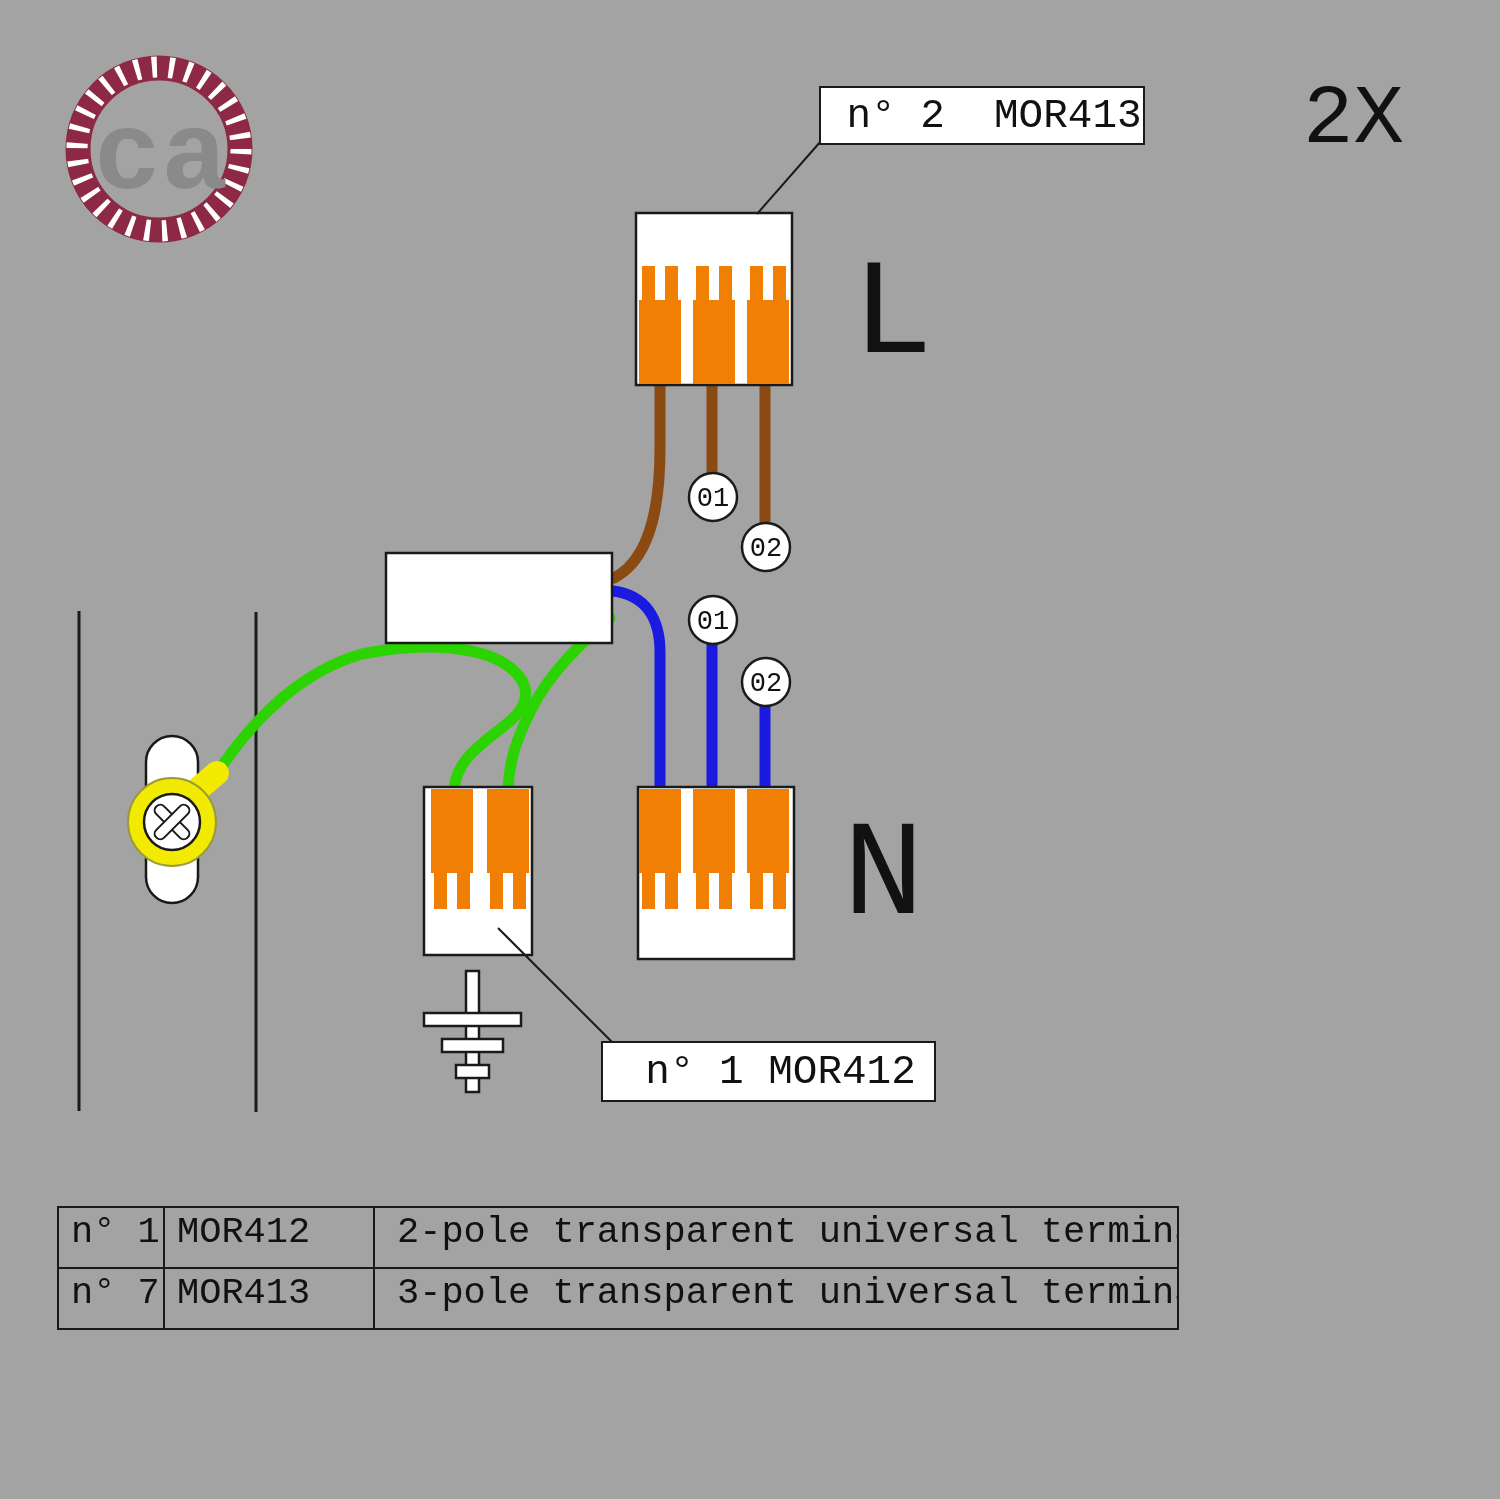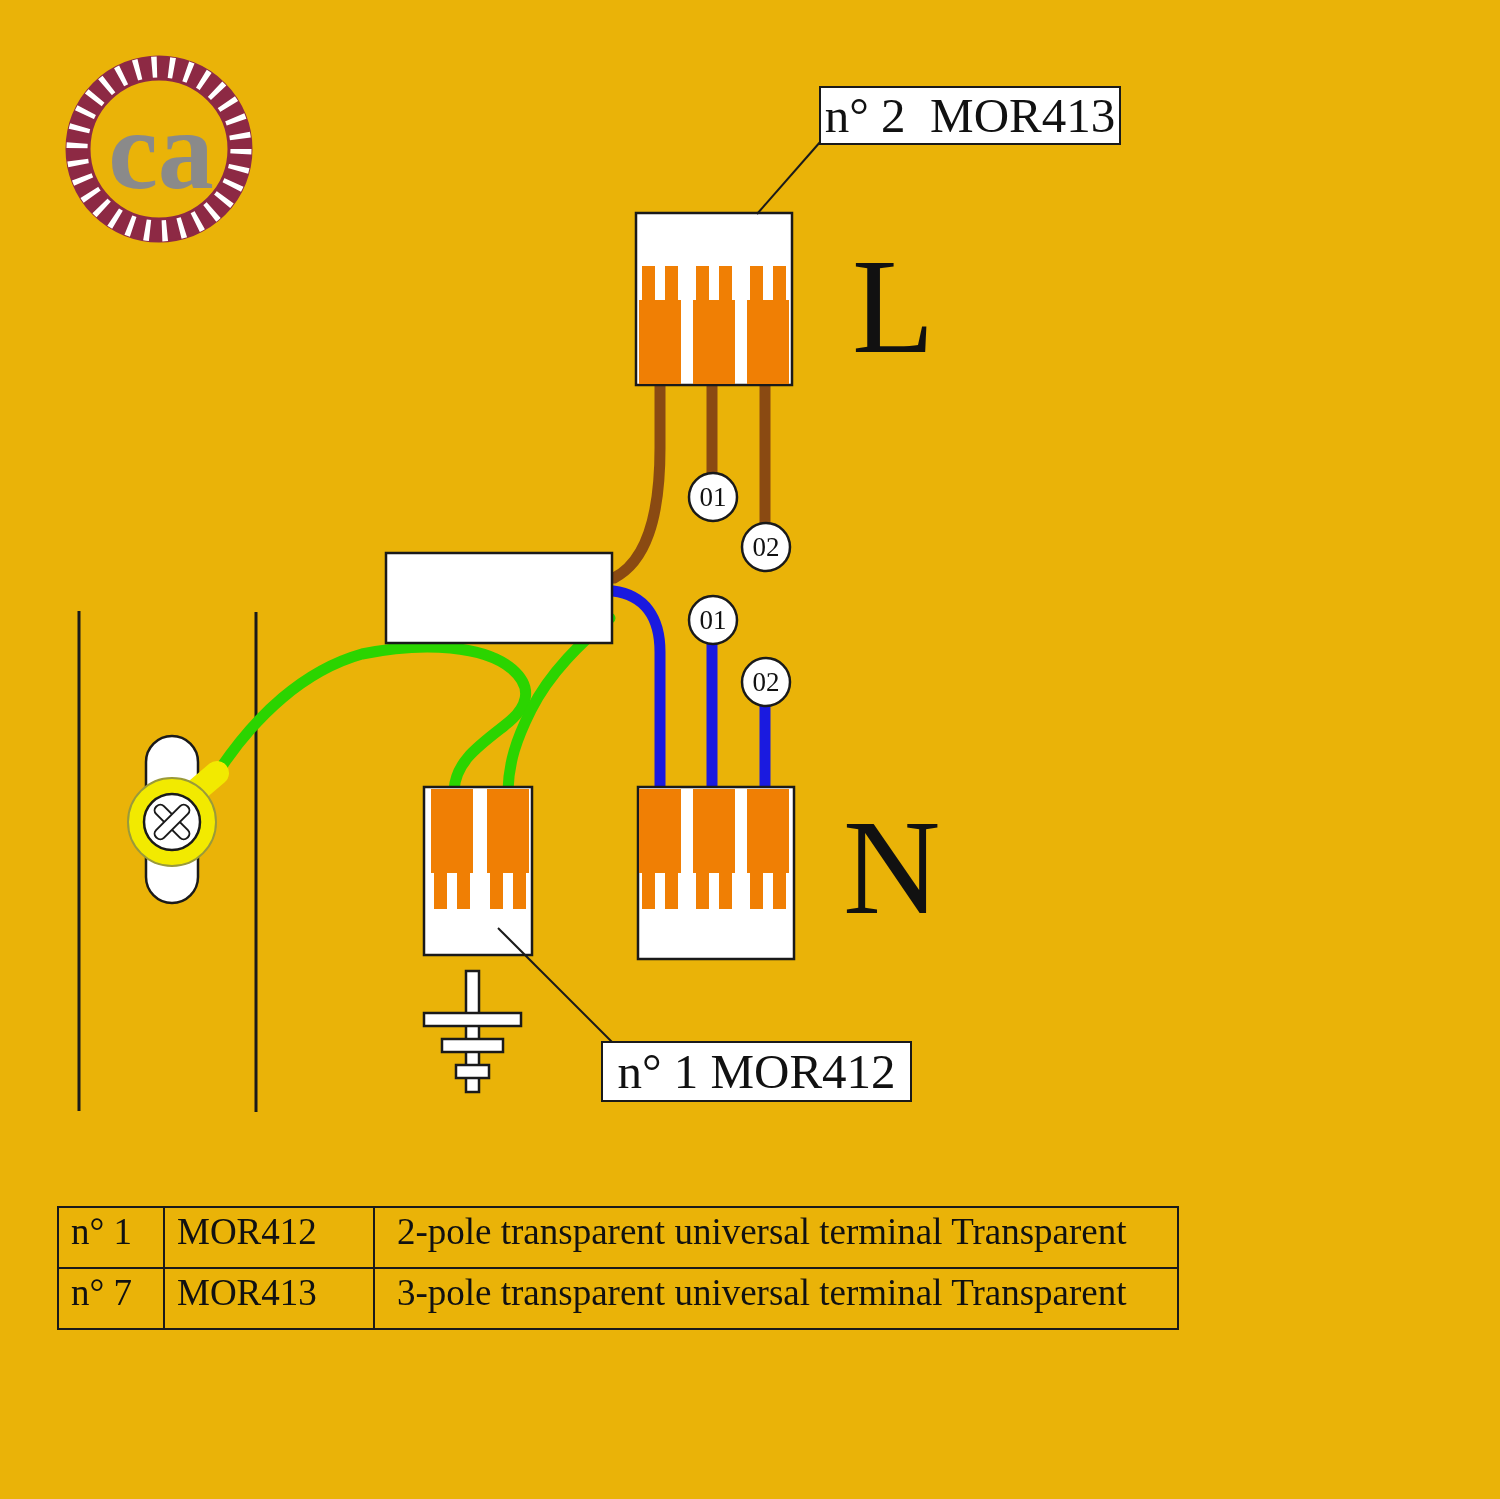--- a/index.html
+++ b/index.html
@@ -1,24 +1,24 @@
 <!DOCTYPE html>
 <html><head>
 <meta charset="utf-8">
 <style>
   html,body{margin:0;padding:0;background:#fff;}
   .canvas{
-    position:relative;width:1500px;height:1499px;background:#eab308;
-    font-family:Liberation Serif, serif;overflow:hidden;color:#111;
+    position:relative;width:1500px;height:1499px;background:#a3a3a3;
+    font-family:Liberation Mono, monospace;overflow:hidden;color:#111;
   }
   .diagram-svg{position:absolute;left:0;top:0;}
   .label-box{
     position:absolute;border:2px solid #1a1a1a;background:#fff;
     display:flex;align-items:center;justify-content:center;
-    font-size:49px;color:#111;white-space:pre;
+    font-size:41px;color:#111;white-space:pre;padding-left:24px;
   }
   .callout-top{left:819px;top:86px;width:298px;height:55px;}
   .callout-bottom{left:601px;top:1041px;width:307px;height:57px;}
   .qty{position:absolute;left:1303px;top:72px;font-size:84px;color:#111;}
   .legend{
     position:absolute;left:57px;top:1206px;width:1122px;
     border-collapse:collapse;font-size:37px;color:#111;table-layout:fixed;
   }
   .legend td{
     border:2px solid #1a1a1a;height:47px;padding:0 0 12px 12px;
@@ -35,20 +35,21 @@
 <div class="canvas">
 
   <svg class="logo-svg" width="194" height="194" viewBox="0 0 194 194">
     <circle cx="97" cy="97" r="92" fill="none" stroke-width="3" stroke="#8d2944"></circle>
     <circle cx="97" cy="97" r="81" fill="none" stroke-width="21" stroke="#8d2944"></circle>
     <circle cx="97" cy="97" r="81" fill="none" stroke="#ffffff" stroke-width="23" stroke-dasharray="5 12"></circle>
     <circle cx="97" cy="97" r="70" fill="none" stroke-width="3" stroke="#8d2944"></circle>
     <text x="99" y="136" font-size="112" font-weight="bold" text-anchor="middle" fill="#8a8a8a">ca</text>
   </svg>
 
+  <div class="qty">2X</div>
 
   <svg class="diagram-svg" width="1500" height="1499" viewBox="0 0 1500 1499">
 
     <path d="M79,611 V1111" stroke="#1a1a1a" stroke-width="3" fill="none"></path>
     <path d="M256,612 V1112" stroke="#1a1a1a" stroke-width="3" fill="none"></path>
 
     <rect x="146" y="736" width="52" height="167" rx="26" fill="#ffffff" stroke="#1a1a1a" stroke-width="2.5"></rect>
 
     <path d="M216,775 C255,715 305,670 362,654 C425,641 485,646 512,669 C534,688 528,708 504,726 C477,747 456,762 454,790" fill="none" stroke-width="11" stroke-linecap="round" stroke="#2bd400"></path>
     <path d="M610,618 C582,642 550,672 531,710 C516,740 509,762 508,790" fill="none" stroke-width="11" stroke-linecap="round" stroke="#2bd400"></path>

